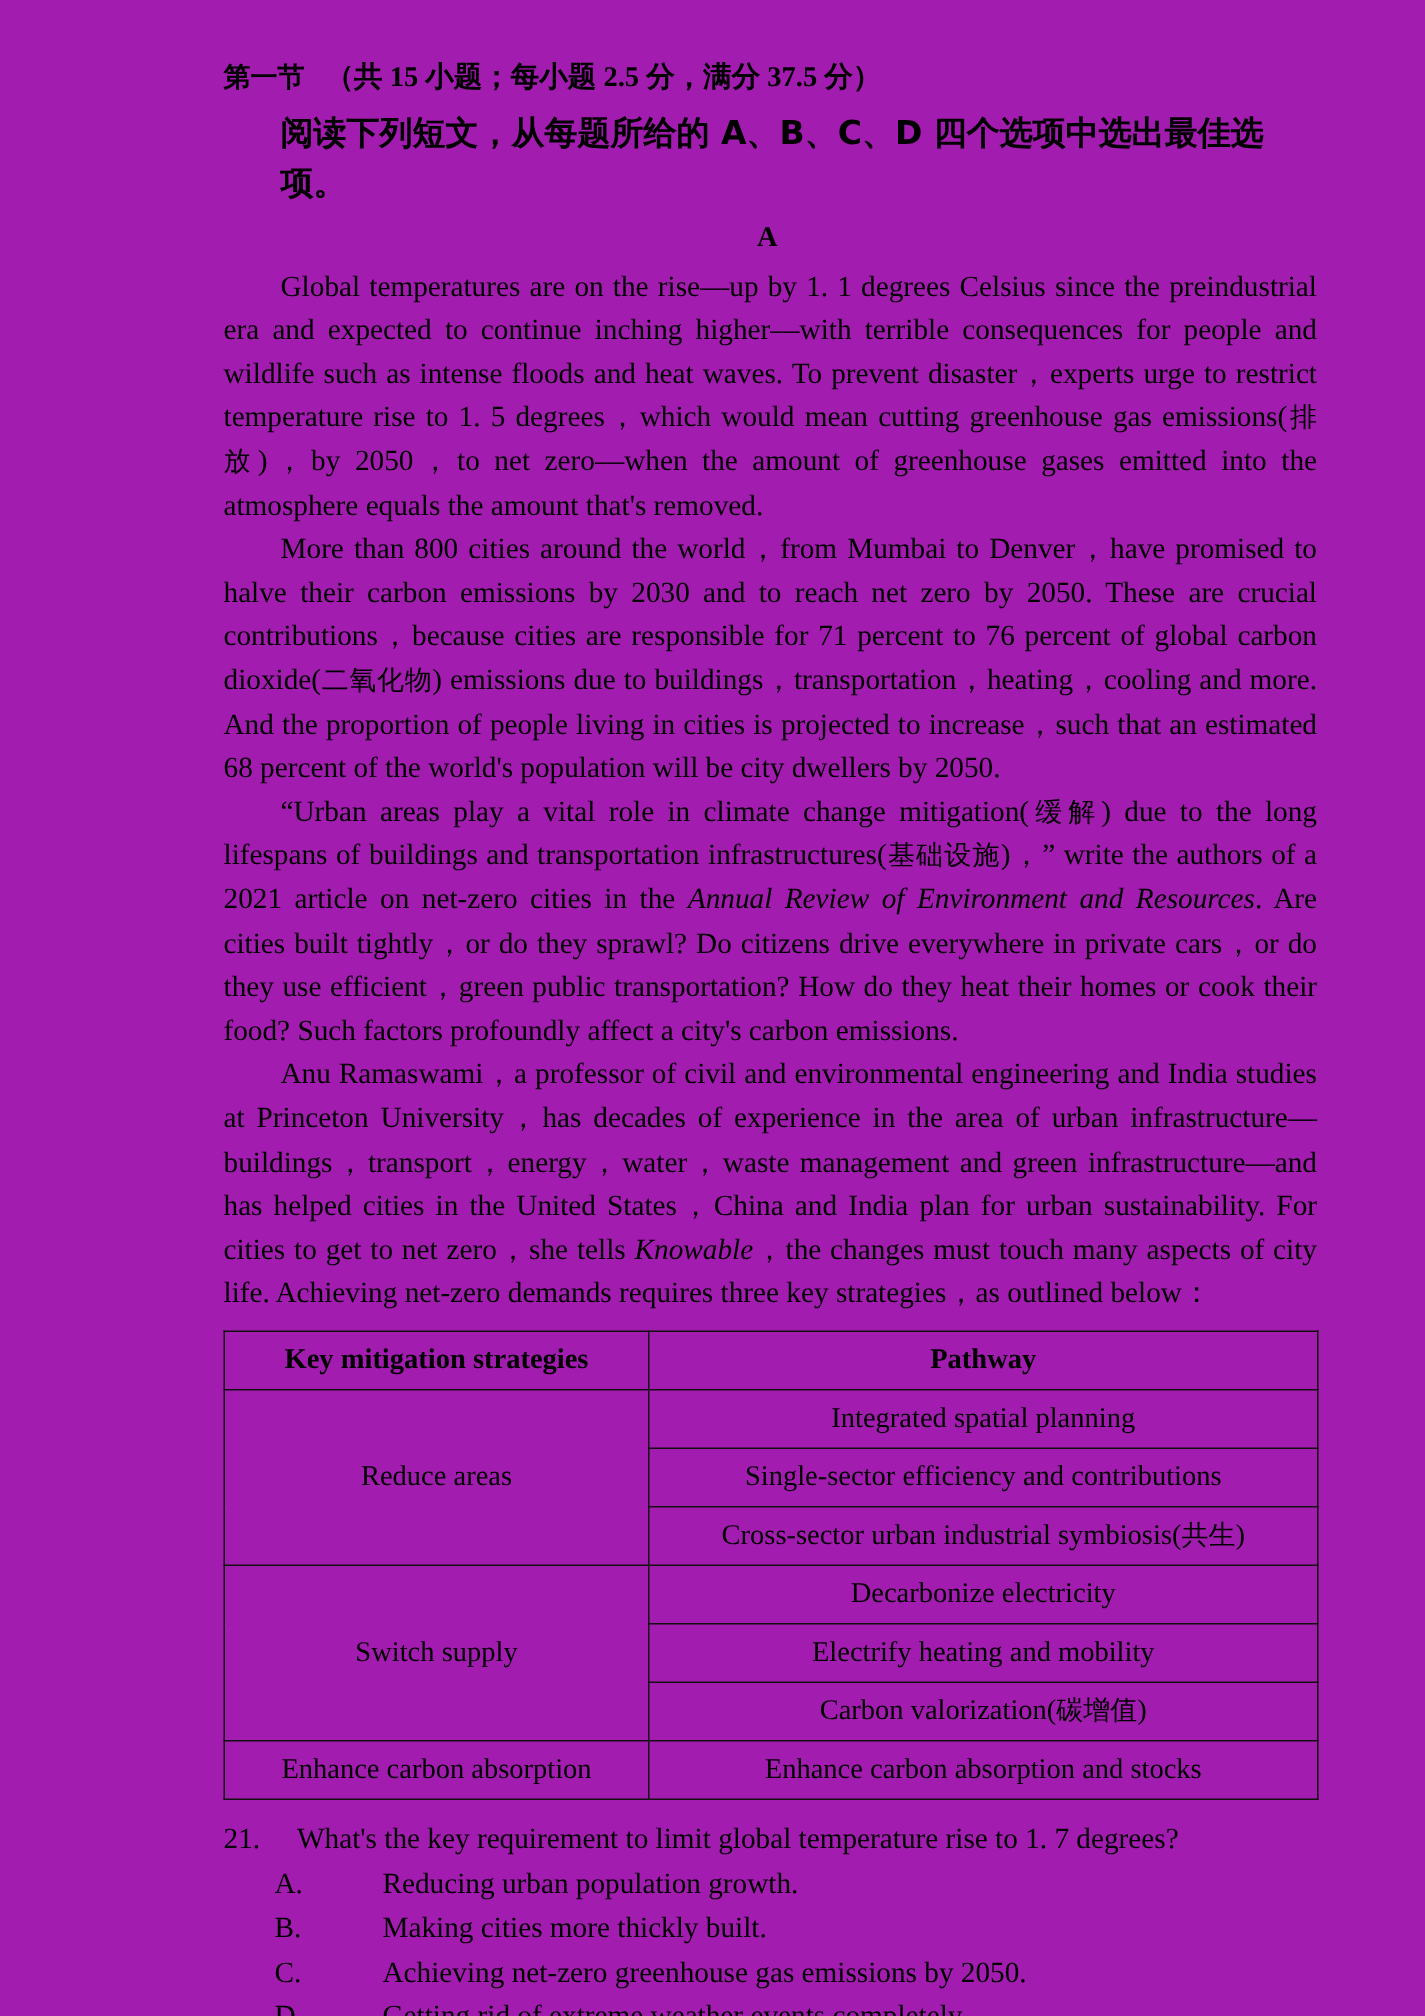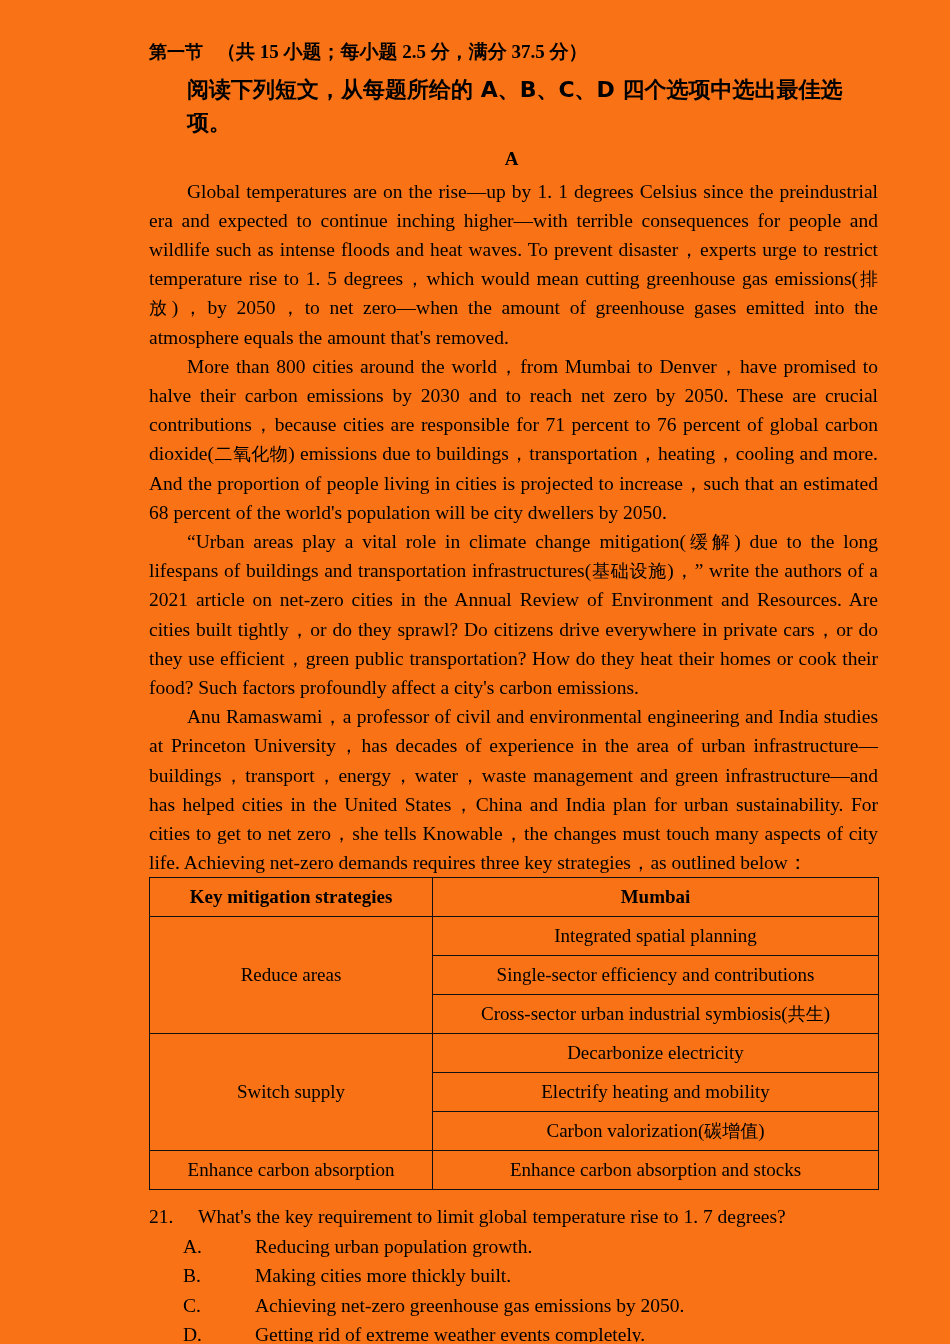--- a/index.html
+++ b/index.html
@@ -4,21 +4,21 @@
 <style>
   html, body {
     margin: 0;
     padding: 0;
     background: #ffffff;
   }
   .page {
     position: relative;
     width: 950px;
     height: 1344px;
-    background: #f97316;
+    background: #a21caf;
     overflow: hidden;
     font-family: "Liberation Serif", "DejaVu Serif", serif;
     color: #000000;
   }
   .content {
     position: absolute;
     left: 149px;
     top: 0;
     width: 729px;
   }
@@ -74,24 +74,26 @@
     margin-top: 0;
   }
   .first-para {
     margin-top: 7px !important;
   }
   .cn-inline {
     font-family: "DejaVu Sans", "Liberation Sans", sans-serif;
     font-size: 18px;
   }
   .ital {
+    font-style: italic;
   }
 
   
   table.strategy-table {
+    margin-top: 10px;
     border-collapse: collapse;
     width: 729px;
     table-layout: fixed;
   }
   table.strategy-table td,
   table.strategy-table th {
     border: 1.6px solid #111111;
     text-align: center;
     vertical-align: middle;
     font-size: 19px;
@@ -174,21 +176,21 @@
     </div>
 
     <table class="strategy-table">
       <colgroup>
           <col class="c1">
           <col class="c2">
         </colgroup>
       <thead>
         <tr>
           <th>Key mitigation strategies</th>
-          <th>Mumbai</th>
+          <th>Pathway</th>
         </tr>
       </thead>
       <tbody id="table-body">
           <tr>
             <td rowspan="3">Reduce areas</td>
             <td><span>Integrated spatial planning</span></td>
           </tr>
           <tr>
             <td><span>Single-sector efficiency and contributions</span></td>
           </tr>

